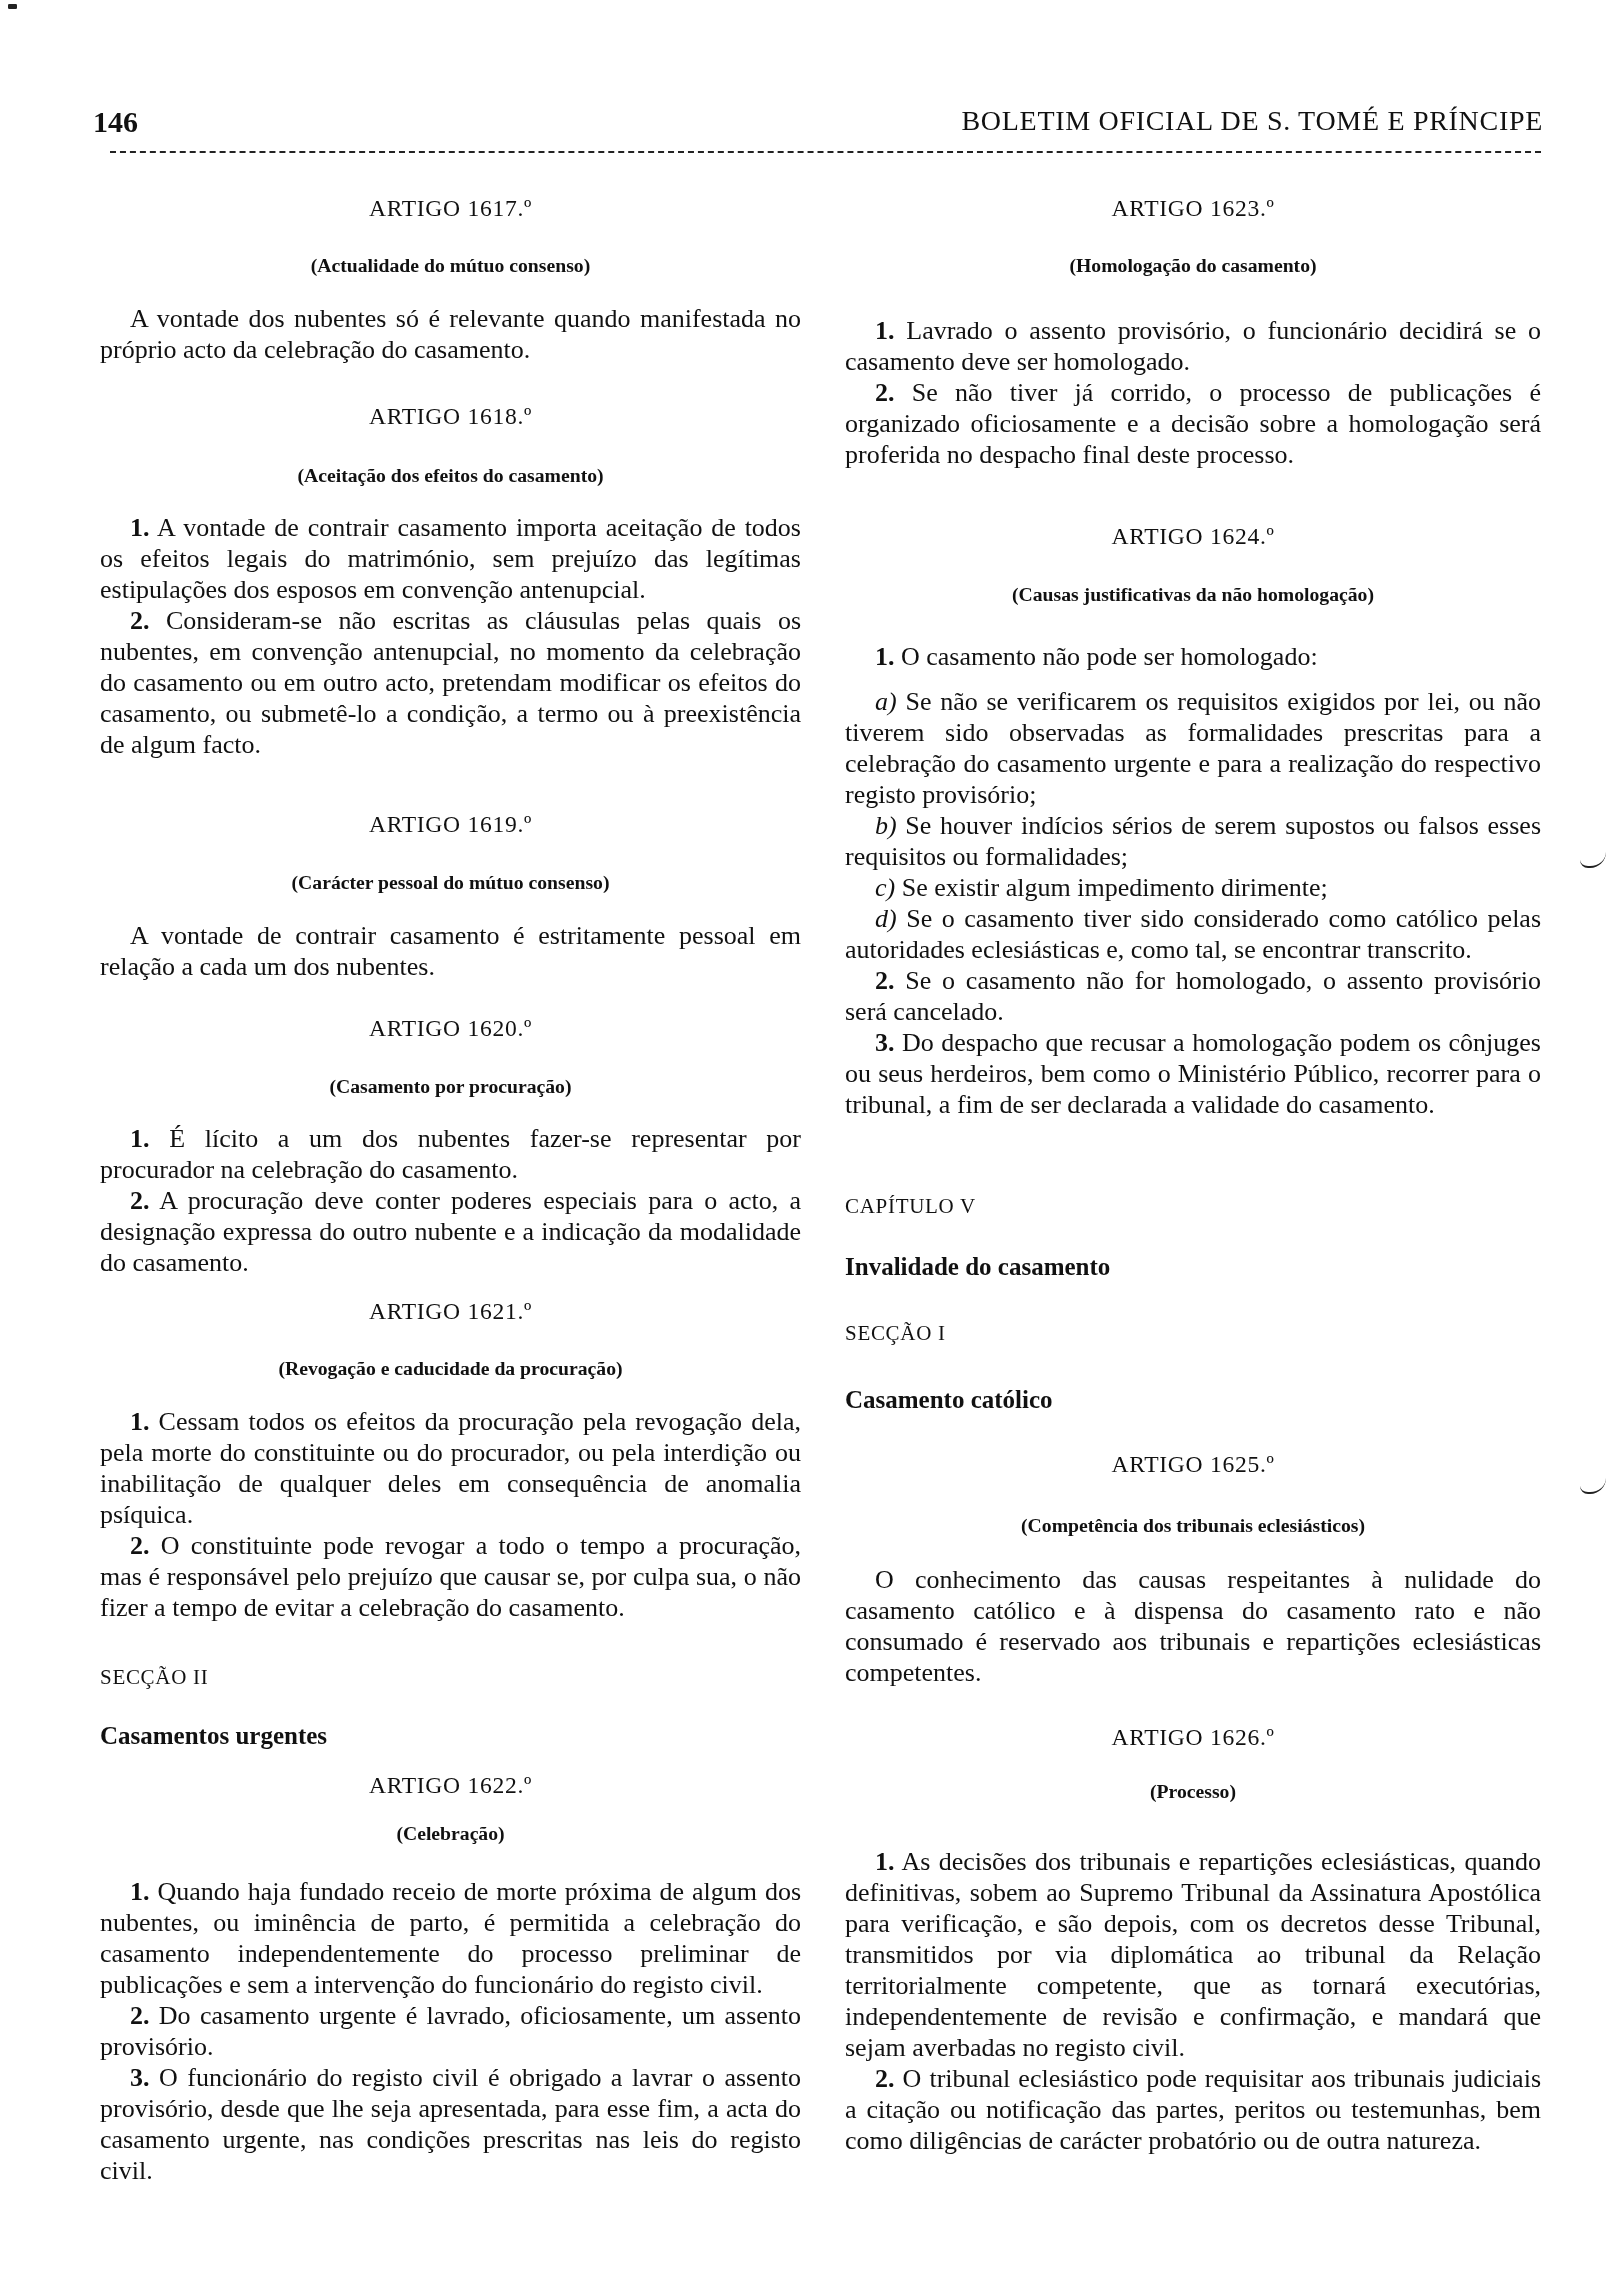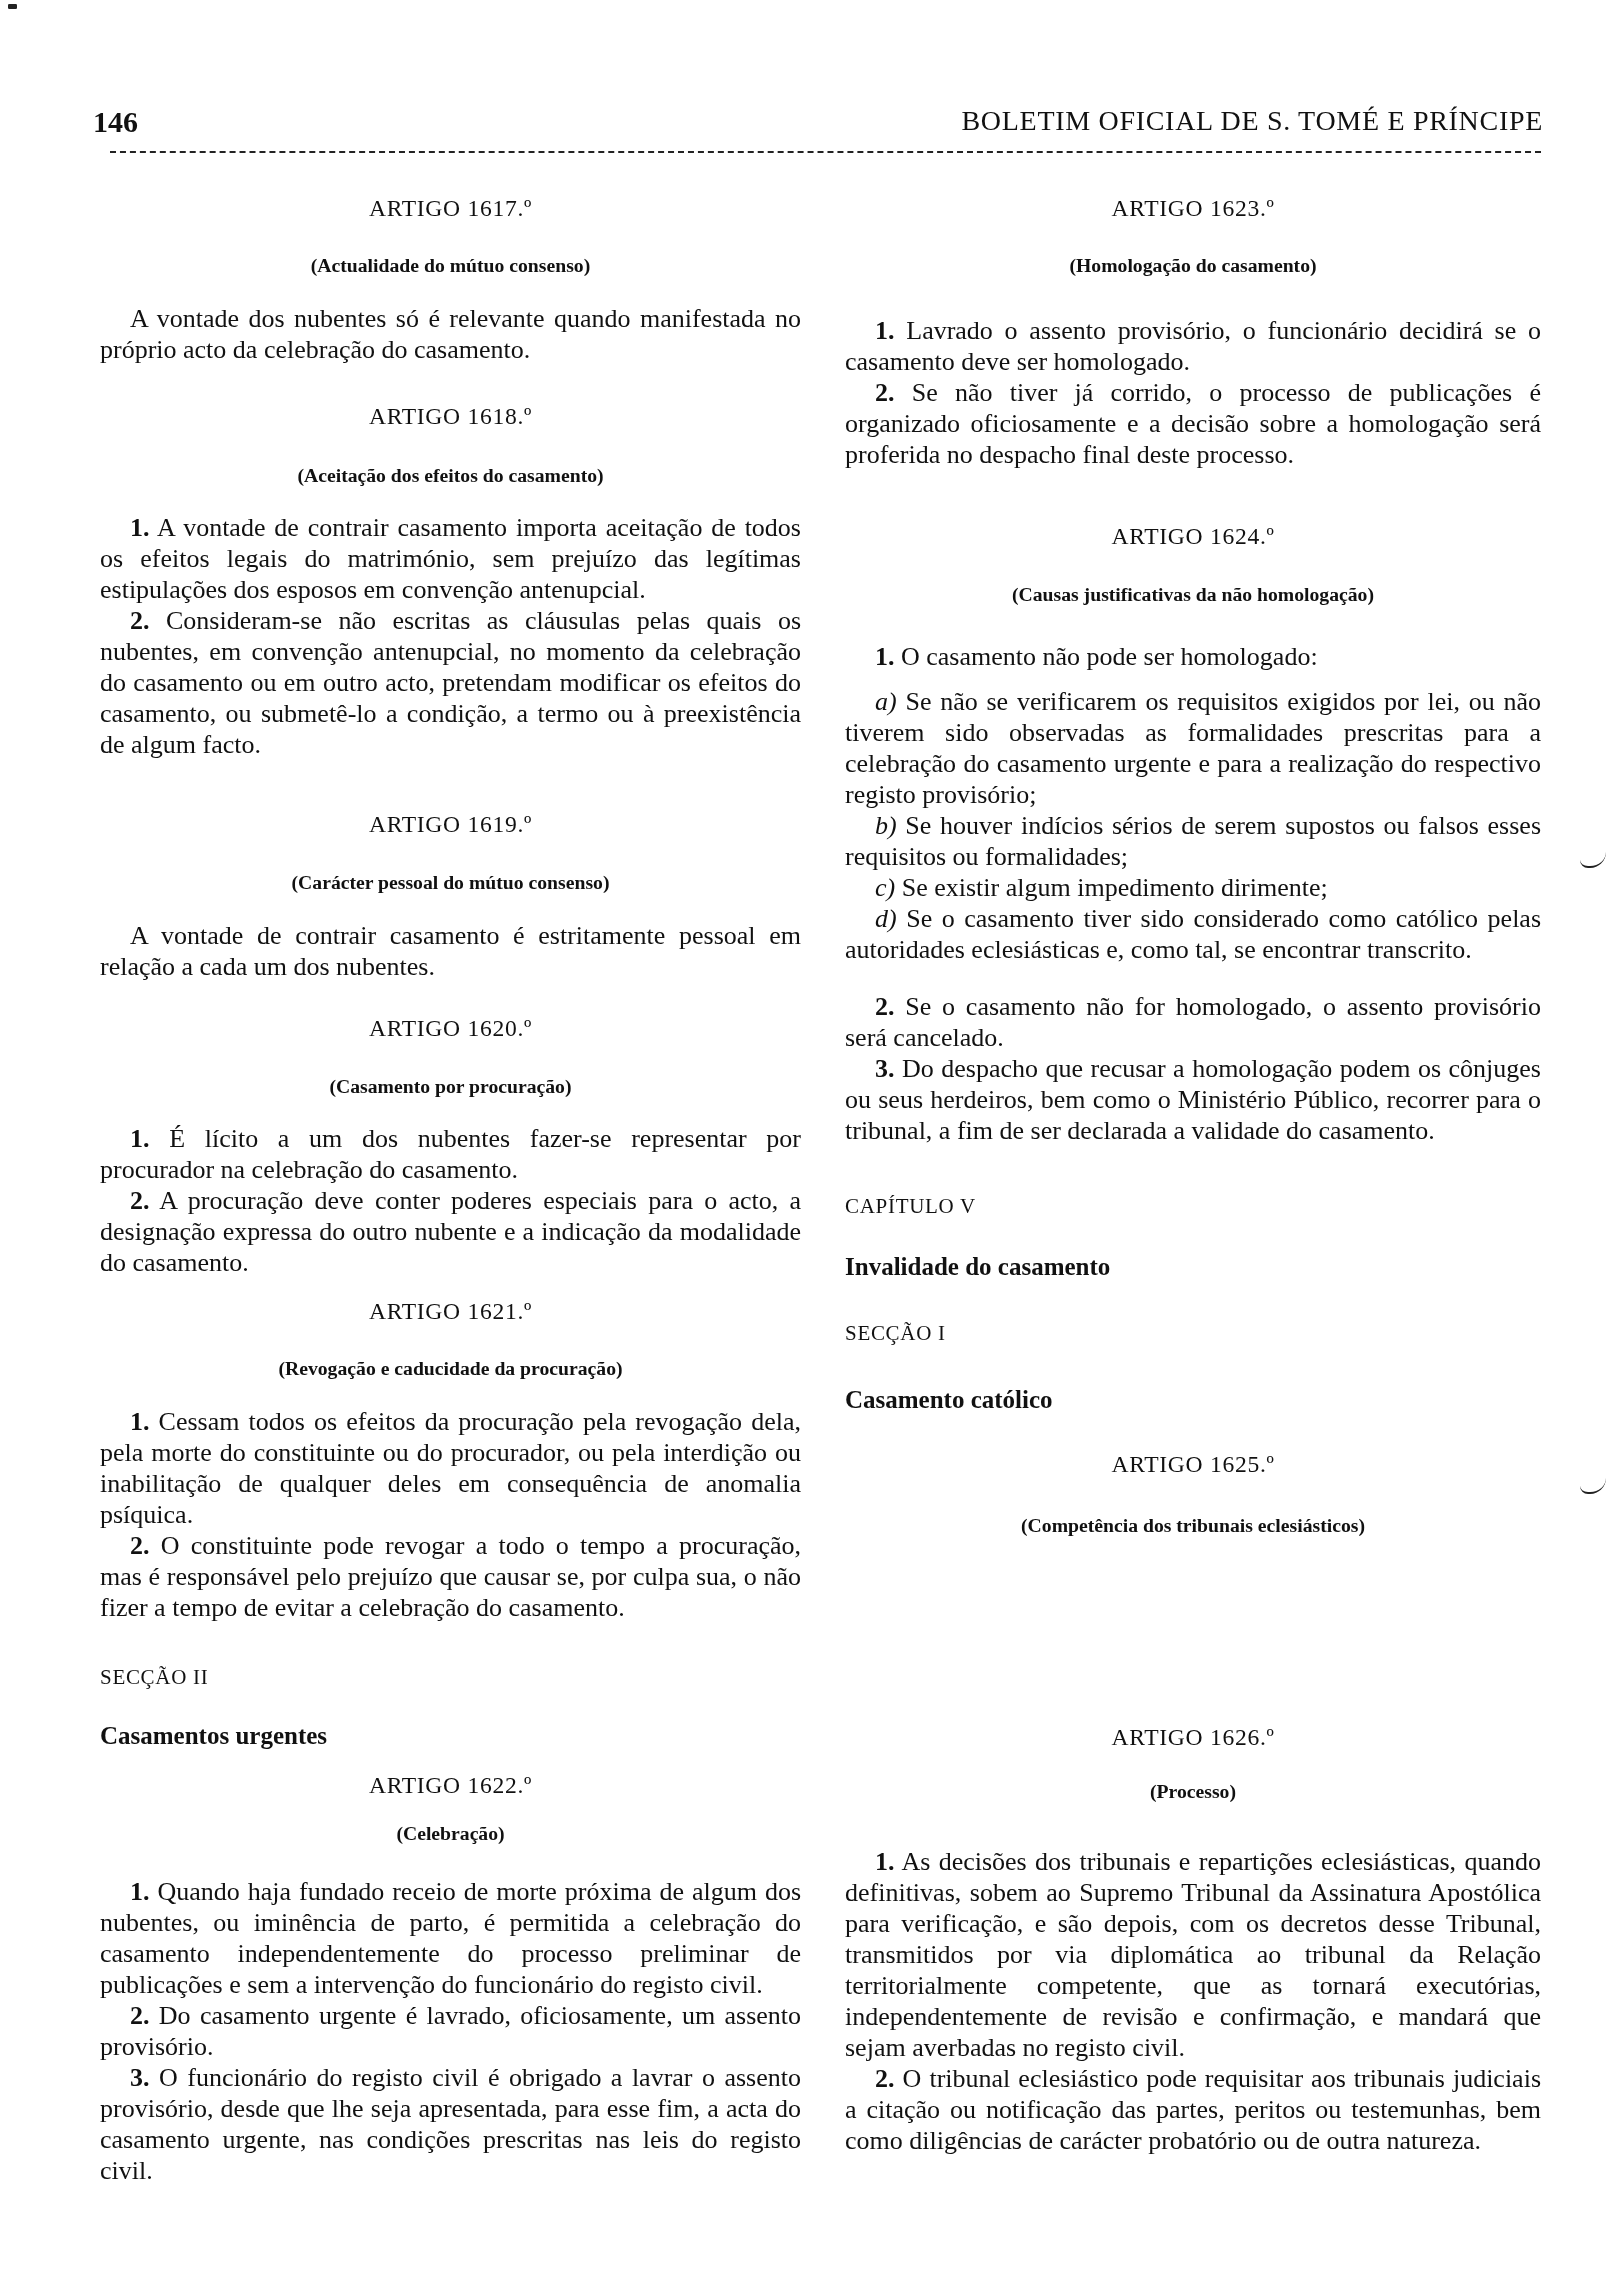--- a/index.html
+++ b/index.html
@@ -82,37 +82,38 @@
 </div>
 
 <div class="block col-right" style="top:522px">
   <div class="artigo">ARTIGO 1624.º</div>
   <div class="sub" style="margin-top:30px">(Causas justificativas da não homologação)</div>
   <p class="para" style="margin-top:34px"><b>1.</b> <span>O casamento não pode ser homologado:</span></p>
   <p class="para" style="margin-top:14.4px"><i>a)</i> <span>Se não se verificarem os requisitos exigidos por lei, ou não tiverem sido observadas as formalidades prescritas para a celebração do casamento urgente e para a realização do respectivo registo provisório;</span></p>
   <p class="para"><i>b)</i> <span>Se houver indícios sérios de serem supostos ou falsos esses requisitos ou formalidades;</span></p>
   <p class="para"><i>c)</i> <span>Se existir algum impedimento dirimente;</span></p>
   <p class="para"><i>d)</i> <span>Se o casamento tiver sido considerado como católico pelas autoridades eclesiásticas e, como tal, se encontrar transcrito.</span></p>
-  <p class="para" style="margin-top:26px"><b>2.</b> <span>Se o casamento não for homologado, o assento provisório será cancelado.</span></p>
+  <p class="para" style="margin-top:0"><b>2.</b> <span>Se o casamento não for homologado, o assento provisório será cancelado.</span></p>
   <p class="para"><b>3.</b> <span>Do despacho que recusar a homologação podem os cônjuges ou seus herdeiros, bem como o Ministério Público, recorrer para o tribunal, a fim de ser declarada a validade do casamento.</span></p>
 </div>
 
 <div class="block col-right" style="top:1192px">
   <div class="sec-label">CAPÍTULO V</div>
   <div class="sec-title" style="margin-top:31px">Invalidade do casamento</div>
 </div>
 
 <div class="block col-right" style="top:1319px">
   <div class="sec-label">SECÇÃO I</div>
   <div class="sec-title" style="margin-top:37px">Casamento católico</div>
 </div>
 
 <div class="block col-right" style="top:1450px">
   <div class="artigo">ARTIGO 1625.º</div>
   <div class="sub" style="margin-top:33px">(Competência dos tribunais eclesiásticos)</div>
+  <p class="para" style="margin-top:26px">O conhecimento das causas respeitantes à nulidade do casamento católico e à dispensa do casamento rato e não consumado é reservado aos tribunais e repartições eclesiásticas competentes.</p>
 </div>
 
 <div class="block col-right" style="top:1723px">
   <div class="artigo">ARTIGO 1626.º</div>
   <div class="sub" style="margin-top:26px">(Processo)</div>
   <p class="para" style="margin-top:42px"><b>1.</b> <span>As decisões dos tribunais e repartições eclesiásticas, quando definitivas, sobem ao Supremo Tribunal da Assinatura Apostólica para verificação, e são depois, com os decretos desse Tribunal, transmitidos por via diplomática ao tribunal da Relação territorialmente competente, que as tornará executórias, independentemente de revisão e confirmação, e mandará que sejam averbadas no registo civil.</span></p>
   <p class="para"><b>2.</b> <span>O tribunal eclesiástico pode requisitar aos tribunais judiciais a citação ou notificação das partes, peritos ou testemunhas, bem como diligências de carácter probatório ou de outra natureza.</span></p>
 </div>
 
 <div class="margin-mark" style="left:1580px; top:852px"></div>

